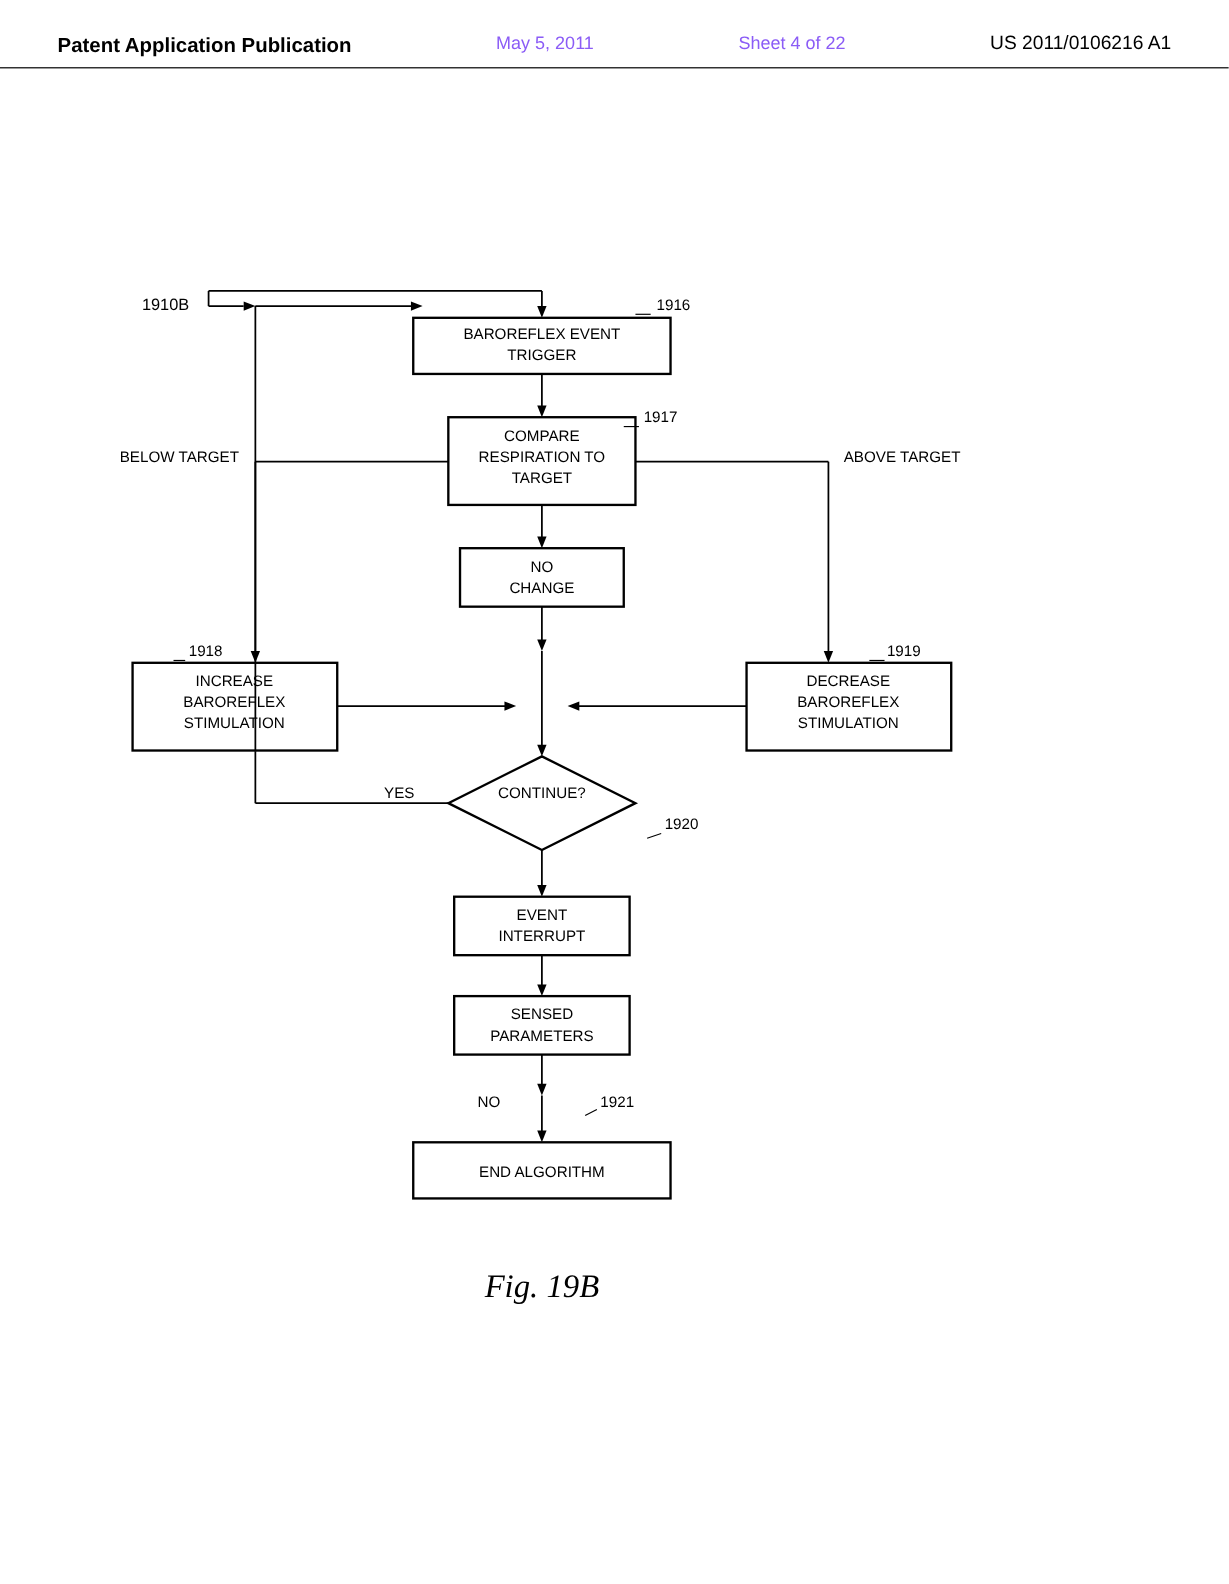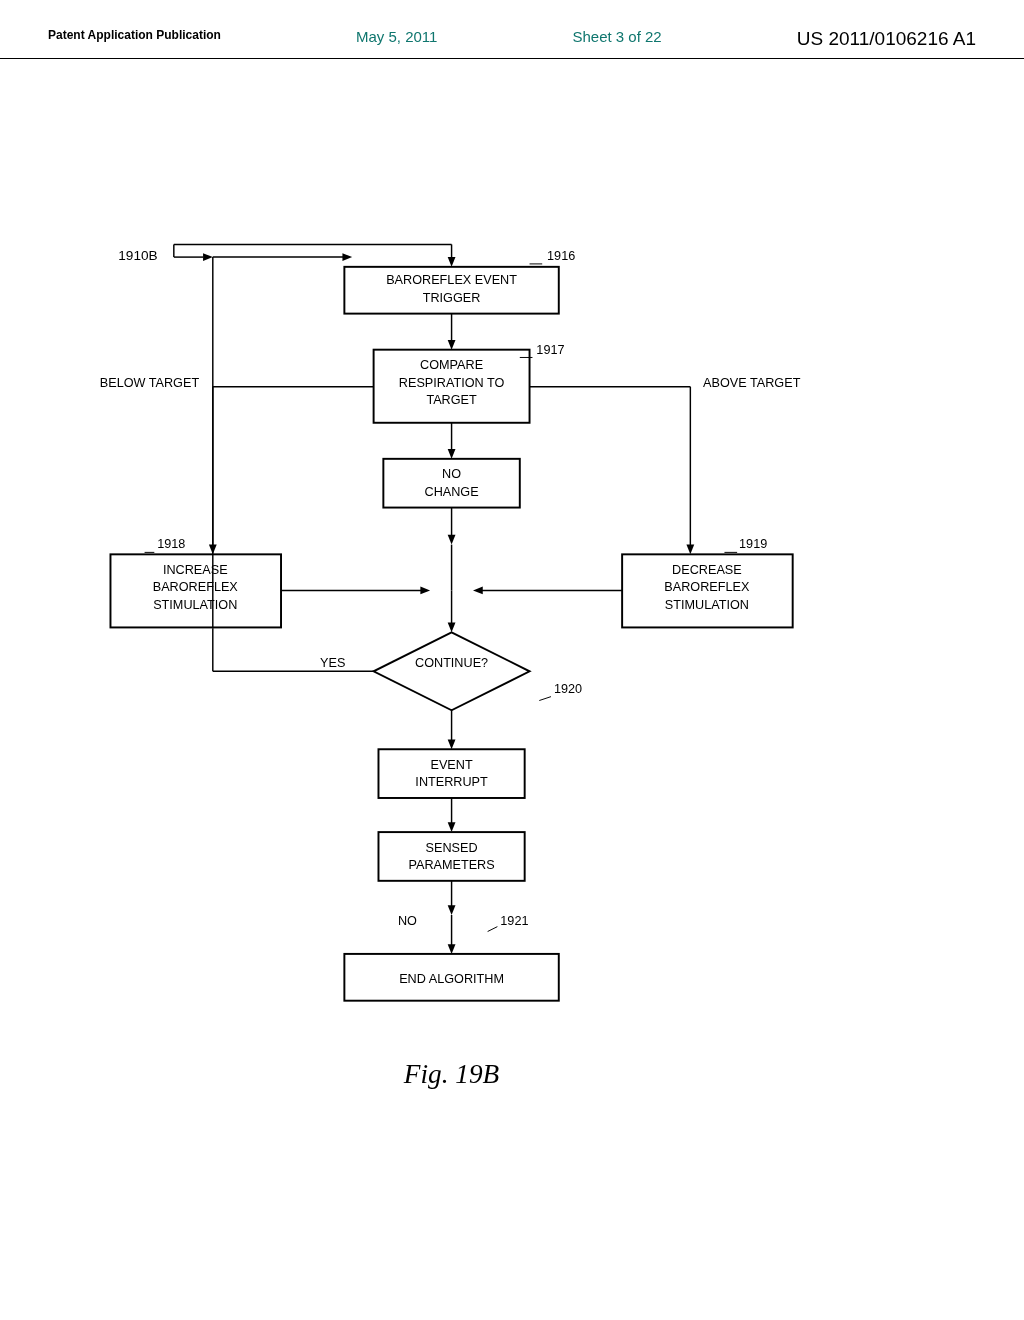--- a/index.html
+++ b/index.html
@@ -15,30 +15,30 @@
     
     .header {
       display: flex;
       justify-content: space-between;
       align-items: flex-start;
       padding: 28px 48px 0 48px;
       border-bottom: 1px solid #000;
       padding-bottom: 8px;
     }
     .header-left {
-      font-size: 12px;
+      font-size: 17px;
       font-weight: bold;
       color: #000;
     }
     .header-center {
       font-size: 15px;
-      color: #0f766e;
+      color: #8b5cf6;
     }
     .header-right {
-      font-size: 19px;
+      font-size: 16px;
       color: #000;
       text-align: right;
     }
 
     
     .diagram-area {
       position: relative;
       width: 100%;
       height: 1150px;
       margin-top: 10px;
@@ -52,21 +52,21 @@
       width: 100%;
       height: 100%;
     }
   </style>
 </head>
 <body>
 
 <div class="header">
   <span class="header-left">Patent Application Publication</span>
   <span class="header-center">May 5, 2011</span>
-  <span class="header-center">Sheet 3 of 22</span>
+  <span class="header-center">Sheet 4 of 22</span>
   <span class="header-right">US 2011/0106216 A1</span>
 </div>
 
 <div class="diagram-area">
   <svg viewBox="0 0 1024 1180" xmlns="http://www.w3.org/2000/svg">
 
     <text x="108" y="196" font-size="14" font-family="Arial" fill="#000">1910B</text>
 
     <line x1="165" y1="193" x2="195" y2="193" stroke="#000" stroke-width="1.5"></line>
 

